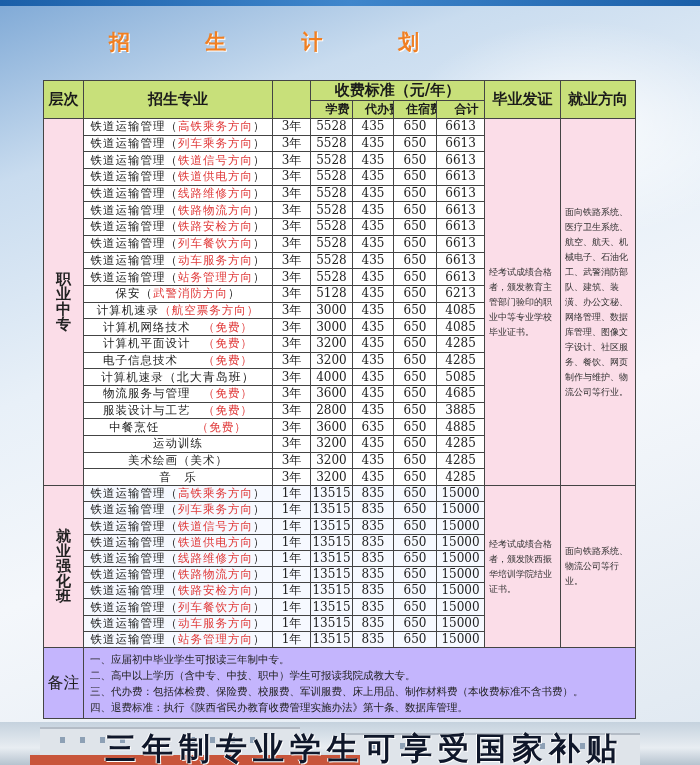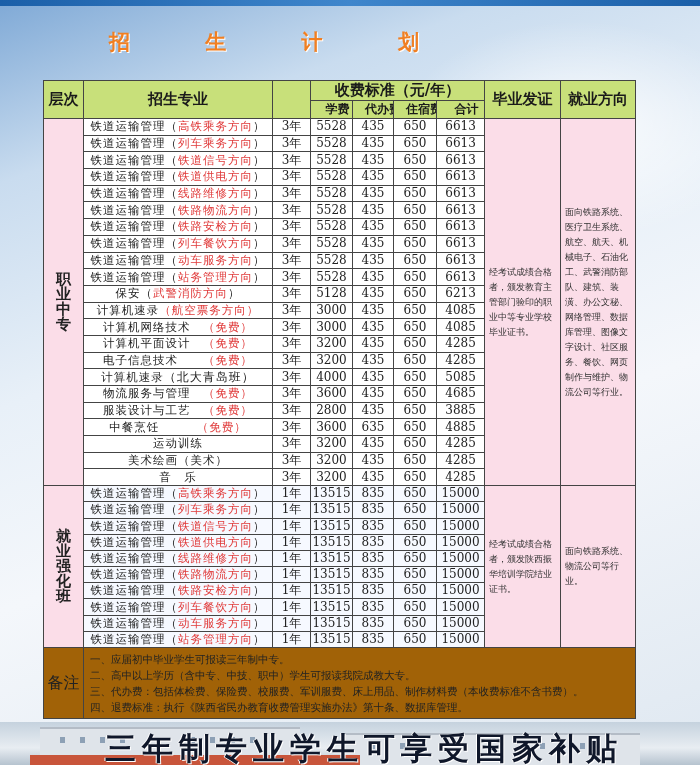--- a/index.html
+++ b/index.html
@@ -44,21 +44,21 @@
     }
     td.level2 { line-height: 22px; }
     td.pink {
       background: #fbdde8 !important; white-space: normal; text-align: left;
       font-size: 9px; line-height: 16px; padding: 0 4px; vertical-align: middle; color: #333;
     }
     td.major { font-size: 11.5px; letter-spacing: 1px; }
     .red { color: #e03a3a; }
     .tiny { font-size: 12px; }
     td.num { font-family: "DejaVu Serif", serif; font-size: 12px; }
-    tr.note td { background: #a16207; }
+    tr.note td { background: #c4b5fd; }
     td.note-label { font-family: "DejaVu Sans", sans-serif; font-weight: normal; font-size: 16px; height: 70px; }
     td.note-body { text-align: left; white-space: normal; font-size: 10.5px; line-height: 16px; padding: 2px 6px; color: #222; }
     .banner-bg {
       position: absolute; left: 0; top: 722px; width: 700px; height: 43px;
       background: linear-gradient(180deg, #c5d2de 0%, #e8edf2 60%, #b6c3cf 100%);
     }
     .building { position: absolute; bottom: 0; background: #dfe4ea; border-top: 2px solid #b4bcc6; }
     .building .win { position: absolute; width: 5px; height: 6px; background: #8da0b5; }
     .redroof { position: absolute; left: 30px; top: 755px; width: 330px; height: 10px; background: #c8553b; }
     .slogan {

